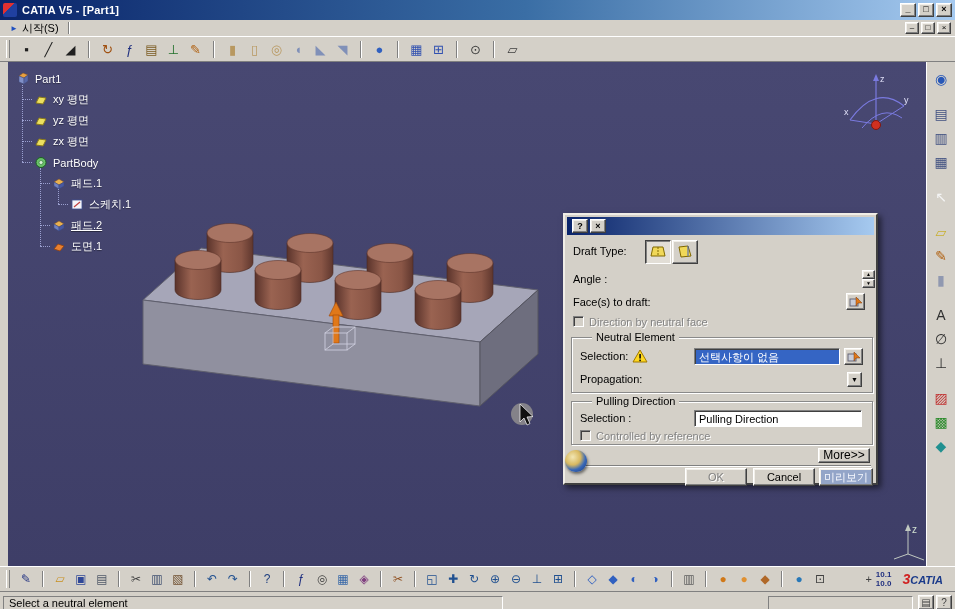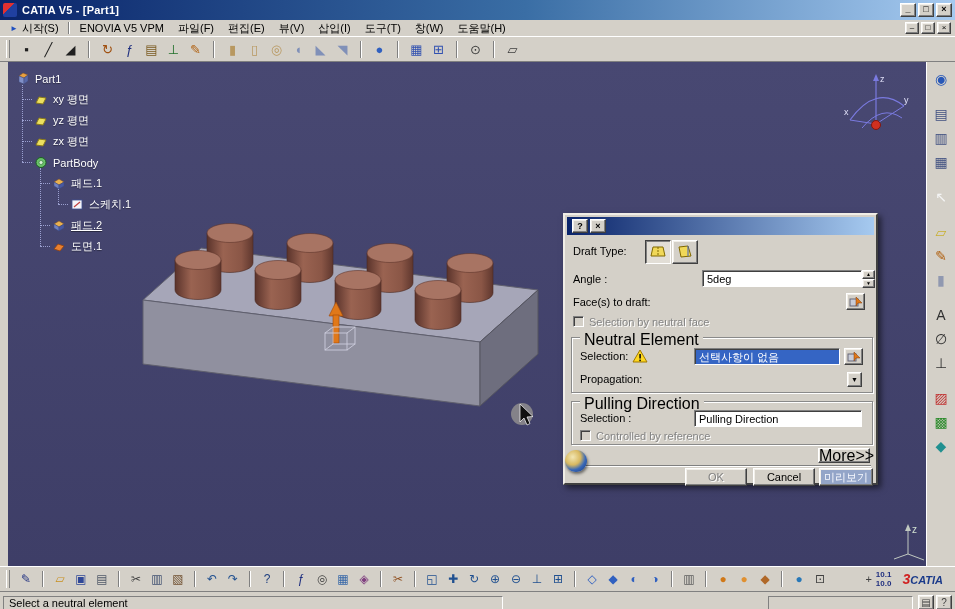--- a/index.html
+++ b/index.html
@@ -77,21 +77,21 @@
   .fld.sel{background:var(--highlight,#3565c4);color:#fff}
   .dbtn{position:absolute;width:19px;height:17px;display:flex;align-items:center;justify-content:center}
   .dtype-btn{position:absolute;width:26px;height:24px;display:flex;align-items:center;justify-content:center}
   .pressed{border-color:#404040 #fff #fff #404040;box-shadow:inset 1px 1px 0 #808080;background:#e2ded6}
   .spin{position:absolute;width:13px;height:17px;display:flex;flex-direction:column}
   .spin span{flex:1;font-size:5px;line-height:7px;text-align:center}
   .combo-btn{position:absolute;width:15px;height:15px;font-size:7px;line-height:13px;text-align:center}
   .chk{position:absolute;width:11px;height:11px;background:var(--chrome,#d4d0c8);border:1px solid;
     border-color:#808080 #fff #fff #808080;box-shadow:inset 1px 1px 0 #404040}
   .gbox{position:absolute;border:1px solid #8a8a8a;box-shadow:inset 1px 1px 0 #fff,1px 1px 0 #fff}
-  .gleg{position:absolute;top:-7px;left:8px;background:var(--chrome,#d4d0c8);padding:0 4px;font-size:16px}
+  .gleg{position:absolute;top:-7px;left:20px;background:var(--chrome,#d4d0c8);padding:0 4px;font-size:11px}
   .pbtn{position:absolute;height:18px;font-size:11px;text-align:center;line-height:16px;cursor:default}
   .pbtn.dis{color:#808080;text-shadow:1px 1px 0 #fff}
   .pbtn.preview{background:#93a5c8;color:#f8faff}
   .dlg-hr{position:absolute;left:5px;right:5px;top:250px;border-top:1px solid #808080;border-bottom:1px solid #fff}
   .globe{position:absolute;left:565px;top:450px;width:22px;height:22px;border-radius:50%;z-index:50;
     background:radial-gradient(circle at 35% 32%,#f2e6b4,#d8b860 38%,#3868b8 62%,#16306e);box-shadow:1px 2px 3px rgba(0,0,0,.5)}
 
   
   .bottombar{position:absolute;left:0;top:566px;width:100%;height:25px;background:var(--chrome,#d4d0c8);
     border-top:1px solid #fff;display:flex;align-items:center;padding:0 4px;gap:1px}
@@ -128,31 +128,20 @@
         <span class="winbtn raised">×</span>
       </div>
   </div>
 
   <div class="menubar">
     <span class="start">
       <span class="start-icon">►</span>
       <span>시작(S)</span>
     </span>
     <span class="msep"></span>
-    <span style="display:flex">
-
-    <span class="mitem">ENOVIA V5 VPM</span>
-        <span class="mitem">파일(F)</span>
-        <span class="mitem">편집(E)</span>
-        <span class="mitem">뷰(V)</span>
-        <span class="mitem">삽입(I)</span>
-        <span class="mitem">도구(T)</span>
-        <span class="mitem">창(W)</span>
-        <span class="mitem">도움말(H)</span>
-      </span>
     <span class="docbtns">
 
     <span class="docbtn raised">–</span>
         <span class="docbtn raised">□</span>
         <span class="docbtn raised">×</span>
       </span>
   </div>
 
   <div class="toolbar-top">
     <span class="grip"></span>
@@ -368,36 +357,35 @@
         </svg>
     </span>
     <span class="dtype-btn raised" style="left:107px;top:25px">
       <svg width="18" height="16">
           <polygon points="3,3 12,2 15,12 5,13" fill="#f0d858" stroke="#806800"></polygon>
           <line x1="12" y1="2" x2="12" y2="12" stroke="#4060c0"></line>
         </svg>
     </span>
 
     <span class="dlbl" style="left:8px;top:58px">Angle :</span>
-    <div class="fld sunken" style="left:137px;top:55px;width:160px">5deg</div>
     <div class="spin" style="left:297px;top:55px">
       <span class="raised">▲</span>
       <span class="raised">▼</span>
     </div>
 
     <span class="dlbl" style="left:8px;top:81px">Face(s) to draft:</span>
     <span class="dbtn raised" style="left:281px;top:78px">
       <svg width="14" height="12">
           <rect x="1" y="3" width="8" height="7" fill="#c8ccd8" stroke="#667"></rect>
           <polygon points="7,1 13,7 9,7 7,10" fill="#e07818" stroke="#803808" stroke-width=".5"></polygon>
         </svg>
     </span>
 
     <span class="chk" style="left:8px;top:101px"></span>
-    <span class="dlbl dis" style="left:24px;top:101px">Selection by neutral face</span>
+    <span class="dlbl dis" style="left:24px;top:101px">Direction by neutral face</span>
 
     <div class="gbox" style="left:6px;top:122px;width:302px;height:56px">
       <span class="gleg">Neutral Element</span>
       <span class="dlbl" style="left:8px;top:12px">Selection:</span>
       <svg width="16" height="14" style="position:absolute;left:60px;top:11px">
         <polygon points="8,1 15,13 1,13" fill="#ffd820" stroke="#a07800"></polygon>
         <rect x="7.3" y="5" width="1.6" height="4.5" fill="#111"></rect>
           <rect x="7.3" y="10.6" width="1.6" height="1.6" fill="#111"></rect>
       </svg>
       <div class="fld sunken sel" style="left:122px;top:10px;width:146px">선택사항이 없음</div>
@@ -412,21 +400,21 @@
     </div>
 
     <div class="gbox" style="left:6px;top:186px;width:302px;height:44px">
       <span class="gleg">Pulling Direction</span>
       <span class="dlbl" style="left:8px;top:10px">Selection :</span>
       <div class="fld sunken" style="left:122px;top:8px;width:168px">Pulling Direction</div>
       <span class="chk" style="left:8px;top:28px"></span>
       <span class="dlbl dis" style="left:24px;top:28px">Controlled by reference</span>
     </div>
 
-    <span class="pbtn raised" style="left:253px;top:233px;width:52px;height:15px;line-height:13px;font-size:16px">More&gt;&gt;</span>
+    <span class="pbtn raised" style="left:253px;top:233px;width:52px;height:15px;line-height:13px;font-size:12px">More&gt;&gt;</span>
     <div class="dlg-hr"></div>
     <span class="pbtn raised dis" style="left:120px;top:253px;width:62px">OK</span>
     <span class="pbtn raised" style="left:188px;top:253px;width:62px">Cancel</span>
     <span class="pbtn raised preview" style="left:254px;top:253px;width:54px">미리보기</span>
   </div>
 
   <div class="globe"></div>
 
   <div class="bottombar">
     <span class="grip"></span>

